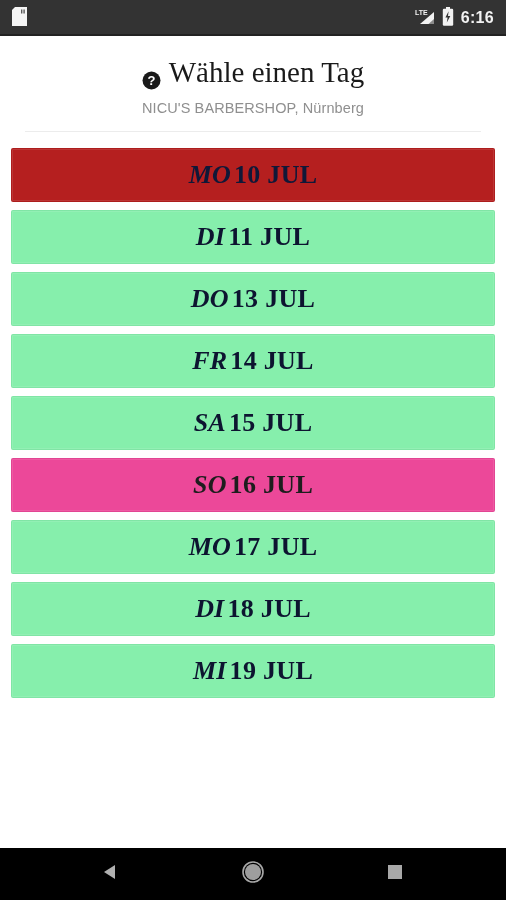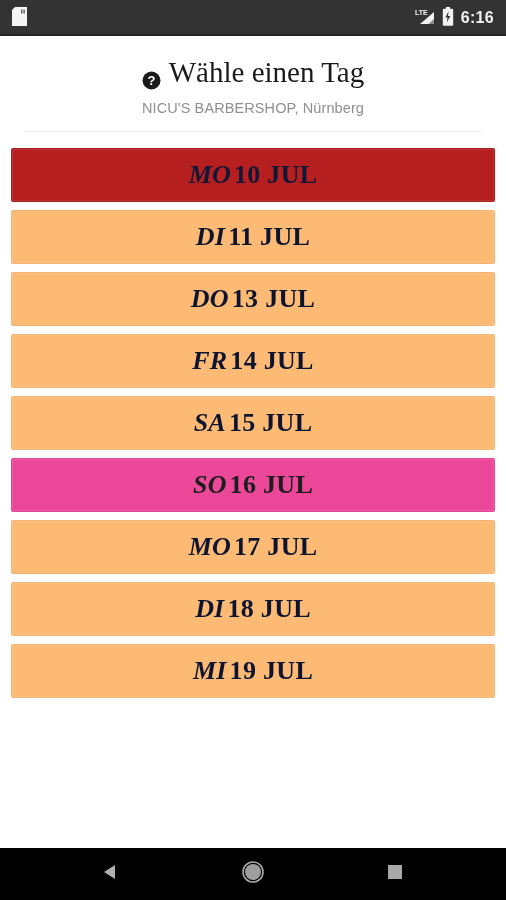--- a/index.html
+++ b/index.html
@@ -121,21 +121,21 @@
   .day-btn .dow {
     font-style: italic;
     font-weight: bold;
     letter-spacing: 0.2px;
   }
   .day-btn .dmy {
     font-weight: bold;
     letter-spacing: 0.3px;
     margin-left: 3px;
   }
-  .state-free  { background: #fdba74; color: #0d1430; }
+  .state-free  { background: #86efac; color: #0d1430; }
   .state-full  { background: #b51f1f; color: #101838; }
   .state-closed{ background: #ec4899; color: #1d1d1d; }
 
   
   #nav-bar {
     flex: 0 0 52px;
     height: 52px;
     background: #000000;
     display: flex;
     align-items: center;

